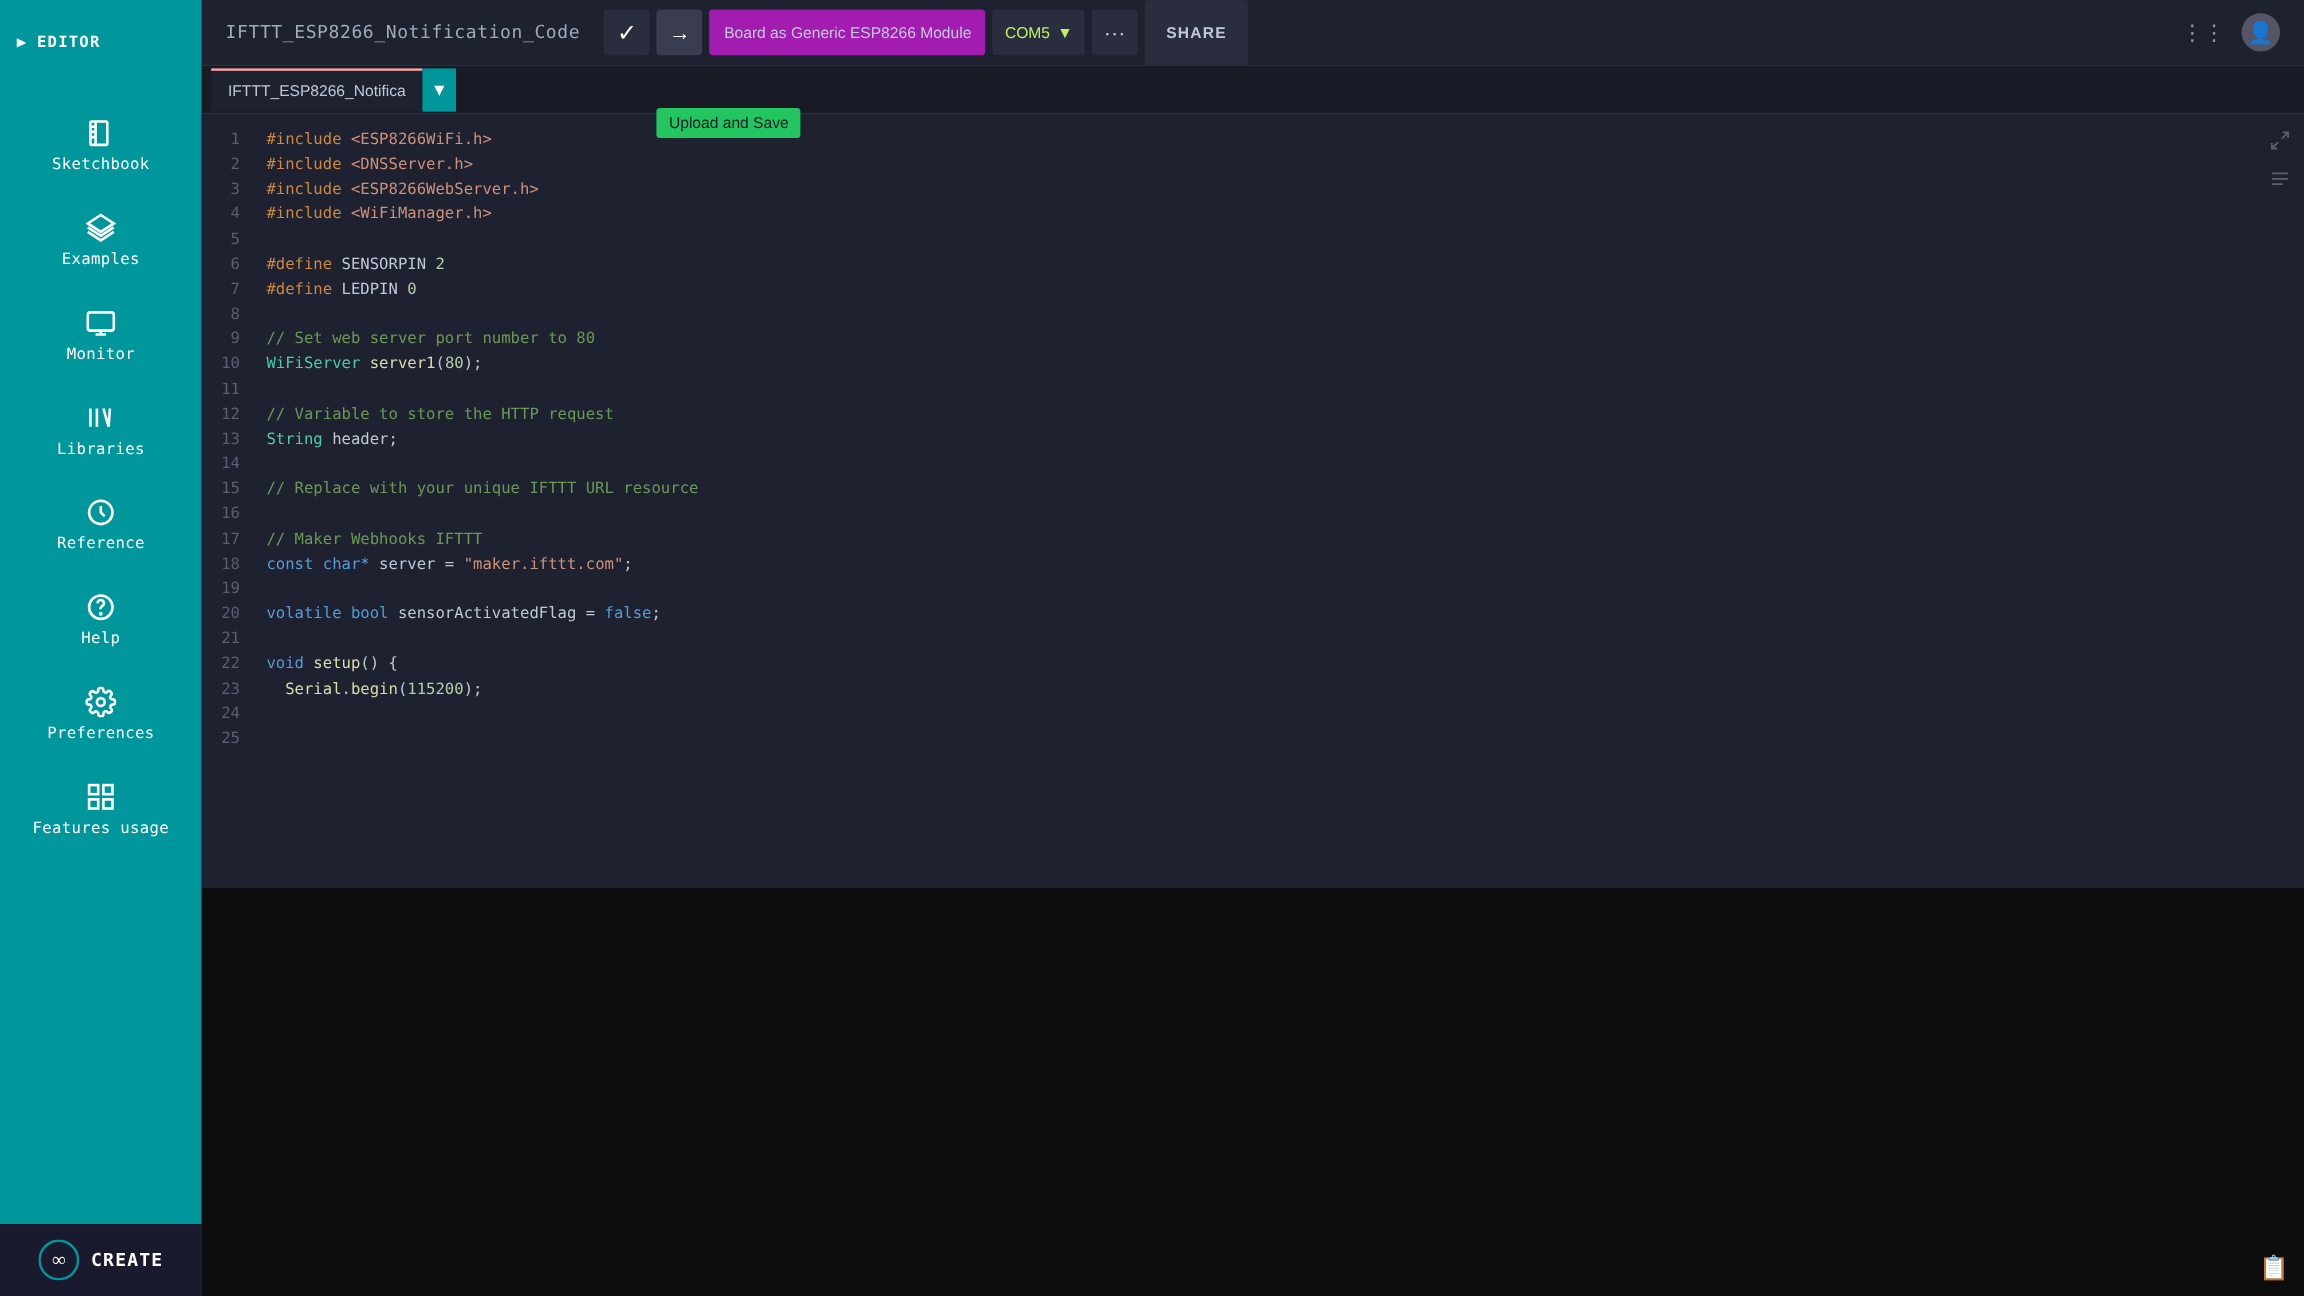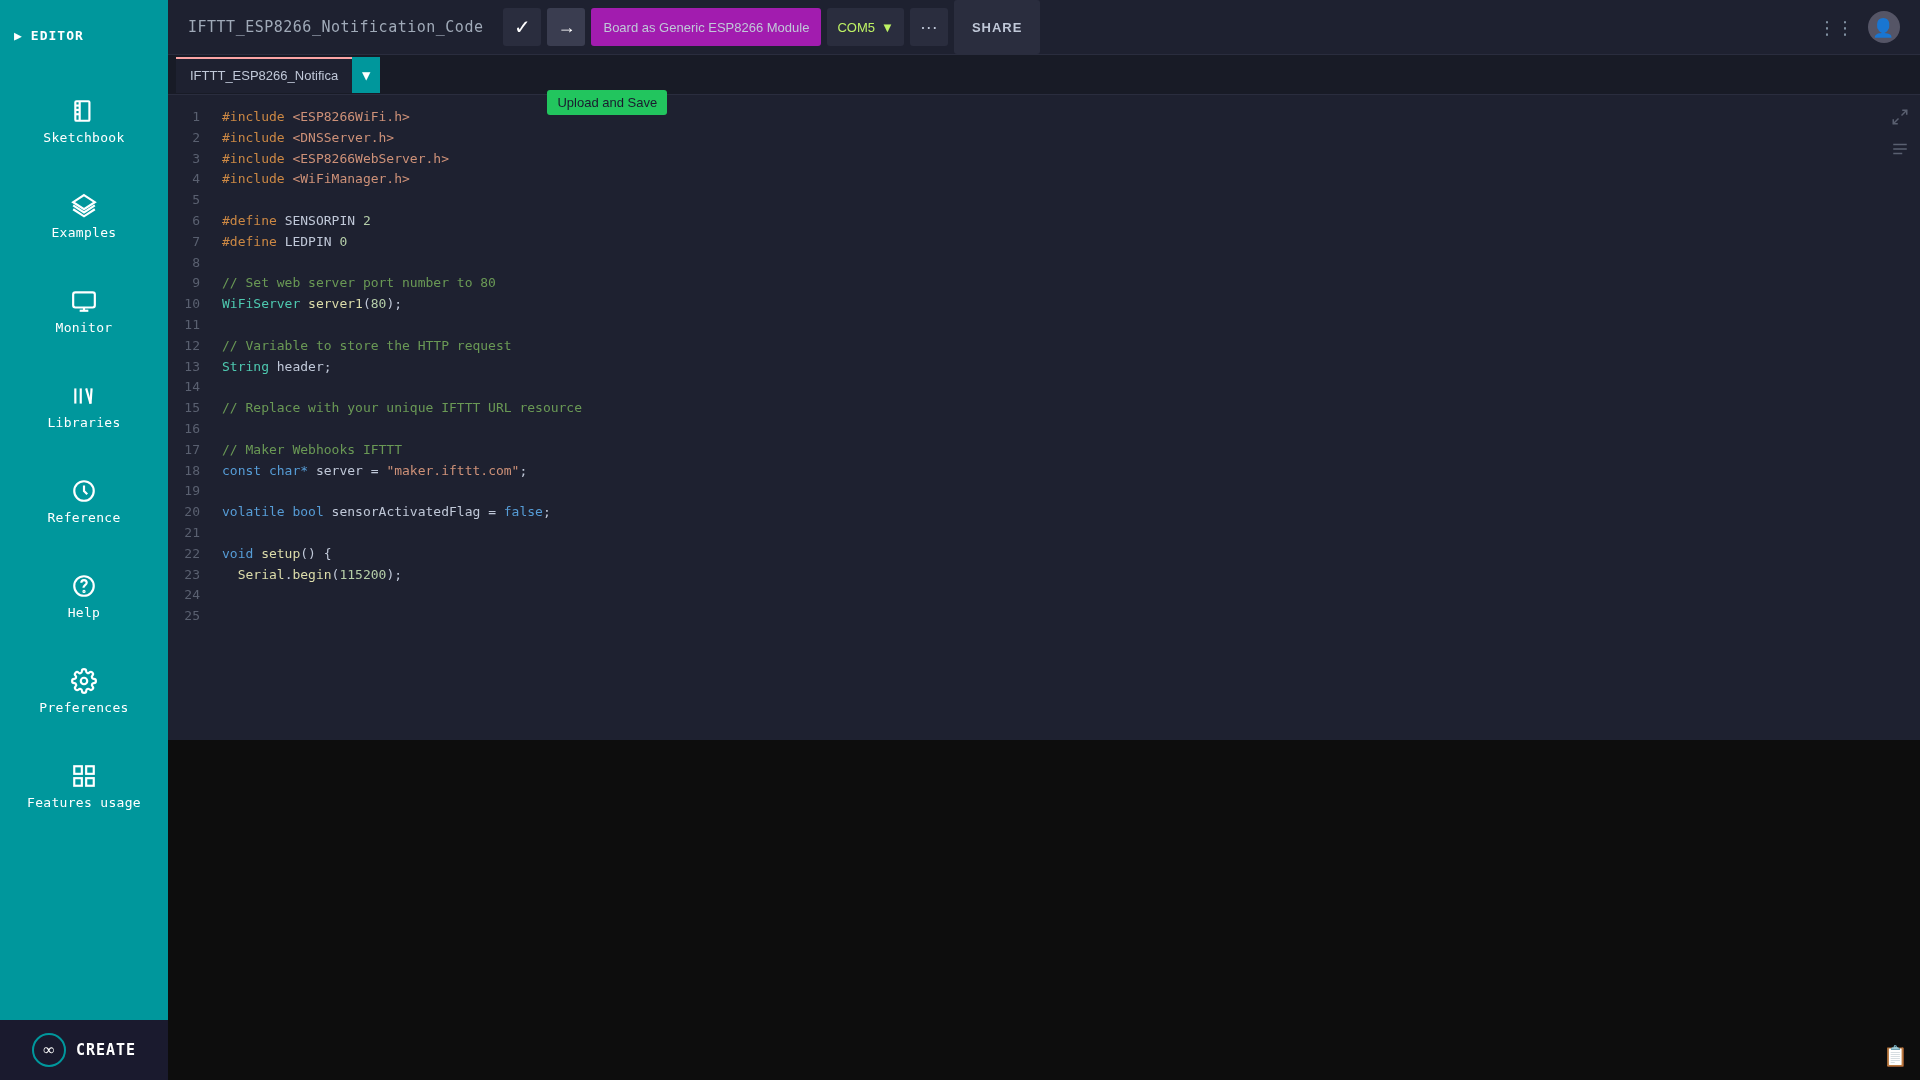--- a/index.html
+++ b/index.html
@@ -37,21 +37,21 @@
       align-items: center;
       gap: 8px;
       cursor: pointer;
     }
 
     .sidebar-nav {
       margin-top: 70px;
       width: 100%;
       display: flex;
       flex-direction: column;
-      gap: 16px;
+      gap: 0;
     }
 
     .sidebar-item {
       width: 100%;
       display: flex;
       flex-direction: column;
       align-items: center;
       padding: 18px 10px 14px;
       cursor: pointer;
       color: white;

